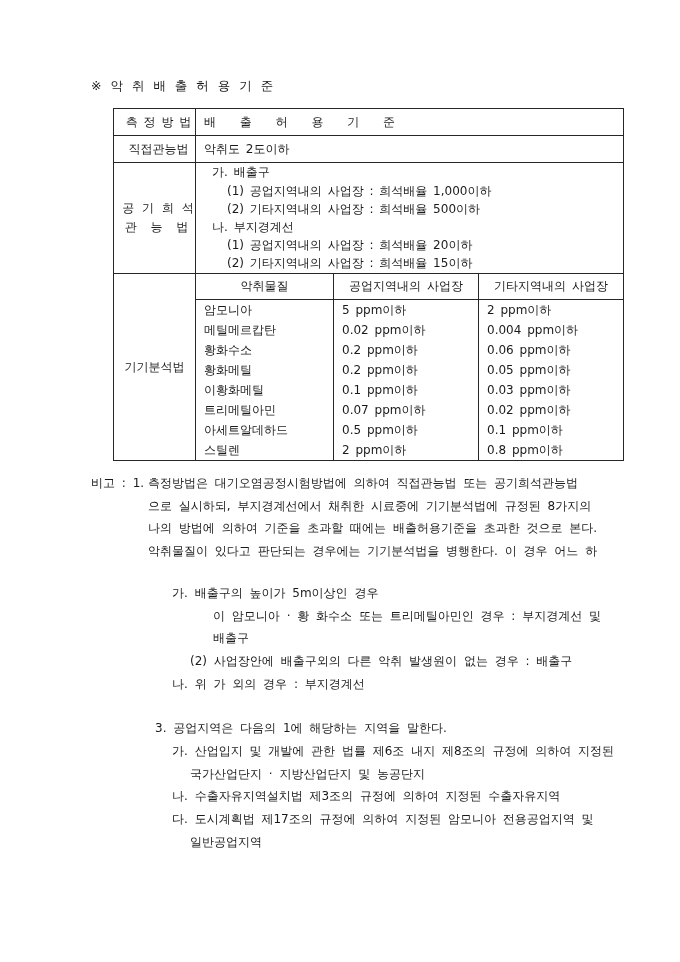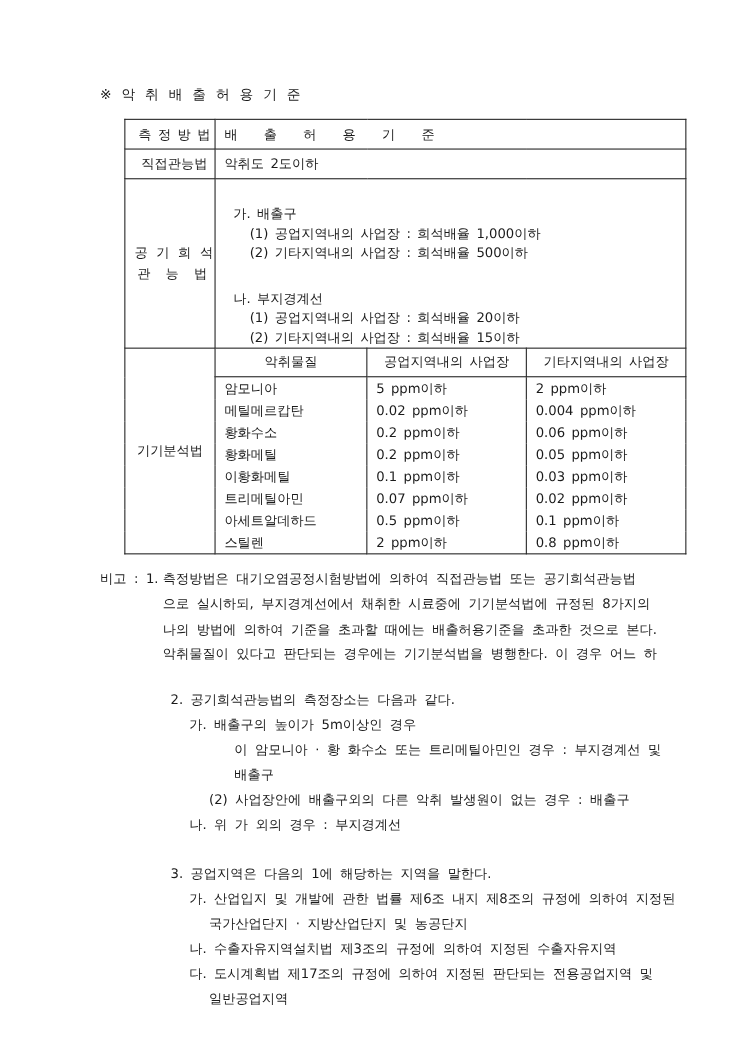--- a/index.html
+++ b/index.html
@@ -27,21 +27,21 @@
     font-size:12px;line-height:15px;
     word-spacing:2px;
     overflow:hidden;white-space:nowrap;
   }
   tr.hdr td{height:26px;}
   td.method-col{text-align:center;padding:0 2px;}
   td.standard-hdr{letter-spacing:9px;padding-left:9px;}
   tr.r-direct td{height:26px;}
   td.dilution-cell{height:110px;padding:2px 0 2px 0;}
   .dl{line-height:18.2px;white-space:nowrap;}
-  .dl0{padding-left:8px;margin-top:22px;}
+  .dl0{padding-left:8px;}
   .dl1{padding-left:23px;}
   .mlabel{line-height:19px;letter-spacing:1px;}
   .mlabel2{line-height:19px;letter-spacing:4px;}
   tr.subhdr td{height:25px;text-align:center;padding:0 2px;}
   td.instr-label{text-align:center;}
   tr.subrow td{border-top:none;border-bottom:none;height:20px;margin-top:12px;}
   tr.subrow-last td{border-bottom:1px solid #262626;}
   td.subst{padding-left:12px;}
   td.val{padding-left:8px;}
 
@@ -147,31 +147,30 @@
       <span class="note1-label"><span>비고 :</span> <span>1.</span></span>
       <div>
         <div class="note-line">측정방법은 대기오염공정시험방법에 의하여 직접관능법 또는 공기희석관능법</div>
         <div class="note-line">으로 실시하되, 부지경계선에서 채취한 시료중에 기기분석법에 규정된 8가지의</div>
         <div class="note-line">나의 방법에 의하여 기준을 초과할 때에는 배출허용기준을 초과한 것으로 본다.</div>
         <div class="note-line">악취물질이 있다고 판단되는 경우에는 기기분석법을 병행한다. 이 경우 어느 하</div>
       </div>
     </div>
 
     <div class="section2">
-      <div class="note-line">2. 공기희석관능법의 측정장소는 다음과 같다.</div>
       <div class="note-line ind1">가. 배출구의 높이가 5m이상인 경우</div>
       <div class="note-line ind3">이 암모니아 · 황 화수소 또는 트리메틸아민인 경우 : 부지경계선 및</div>
       <div class="note-line ind3">배출구</div>
       <div class="note-line ind2">(2) 사업장안에 배출구외의 다른 악취 발생원이 없는 경우 : 배출구</div>
       <div class="note-line ind1">나. 위 가 외의 경우 : 부지경계선</div>
     </div>
 
     <div class="section3">
       <div class="note-line">3. 공업지역은 다음의 1에 해당하는 지역을 말한다.</div>
       <div class="note-line ind1">가. 산업입지 및 개발에 관한 법률 제6조 내지 제8조의 규정에 의하여 지정된</div>
       <div class="note-line ind2">국가산업단지 · 지방산업단지 및 농공단지</div>
       <div class="note-line ind1">나. 수출자유지역설치법 제3조의 규정에 의하여 지정된 수출자유지역</div>
-      <div class="note-line ind1">다. 도시계획법 제17조의 규정에 의하여 지정된 판단되는 전용공업지역 및</div>
+      <div class="note-line ind1">다. 도시계획법 제17조의 규정에 의하여 지정된 암모니아 전용공업지역 및</div>
       <div class="note-line ind2">일반공업지역</div>
     </div>
 
   </div>
 </div>
 
 </body></html>

